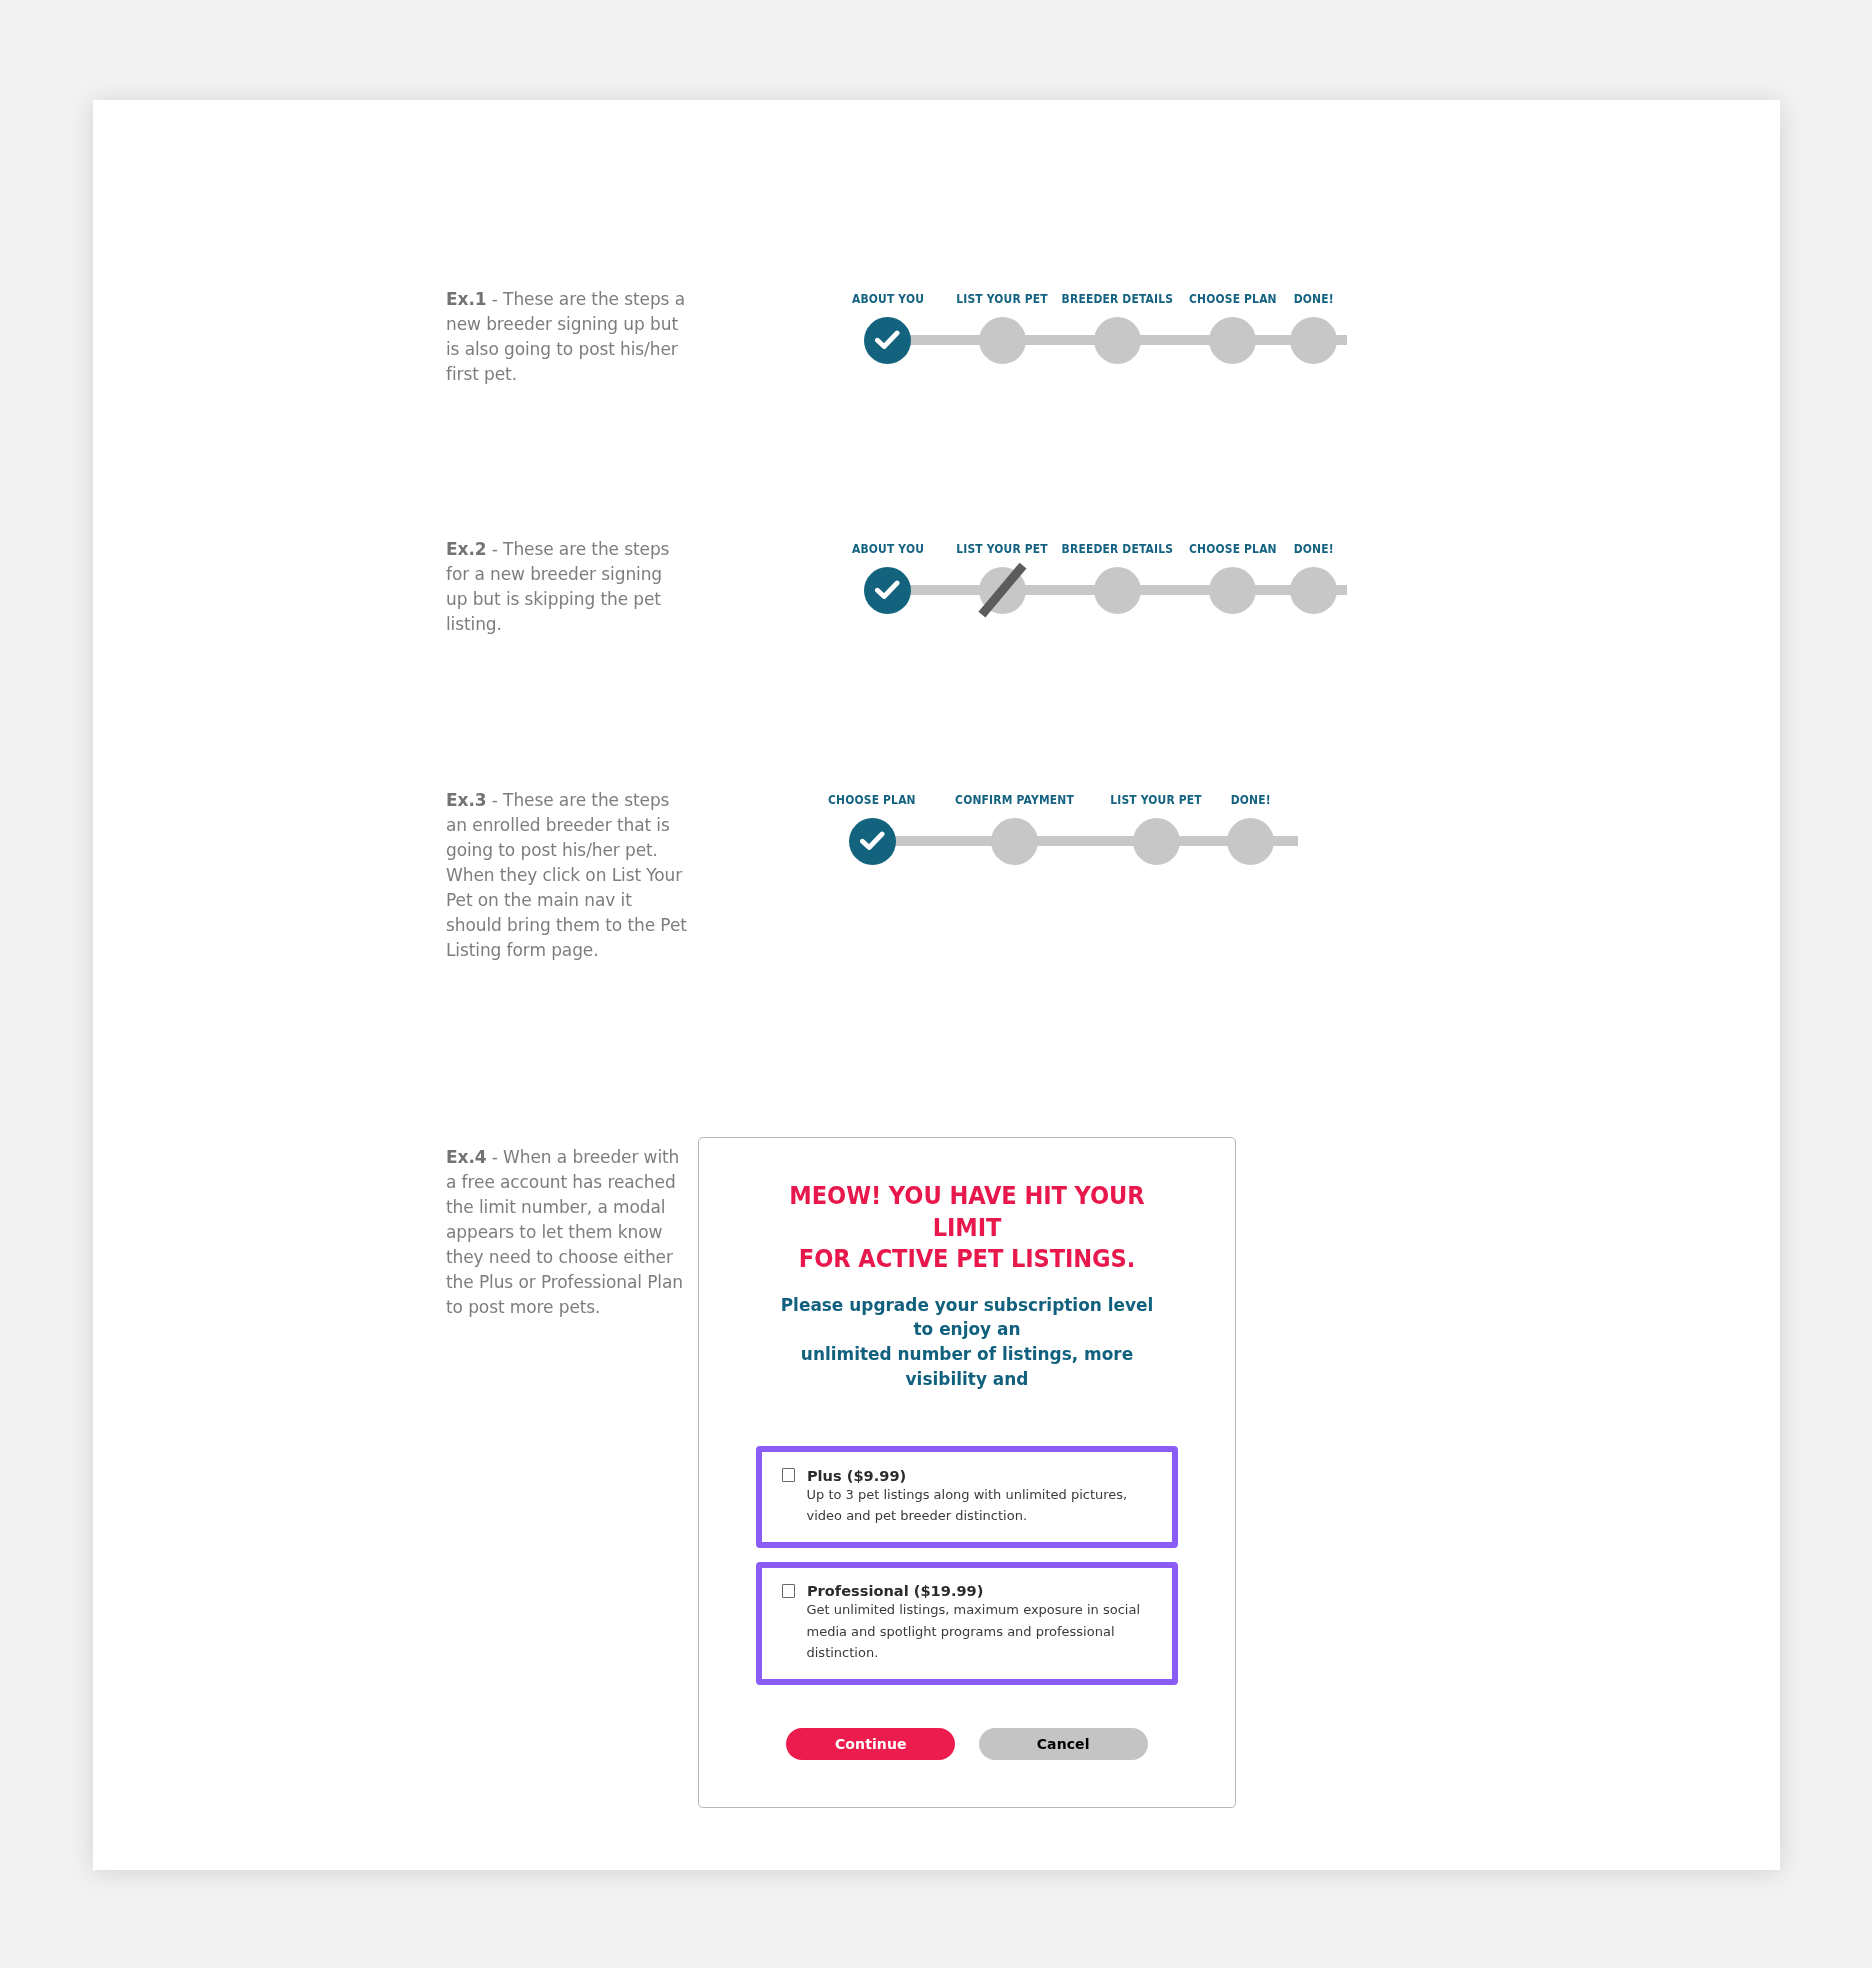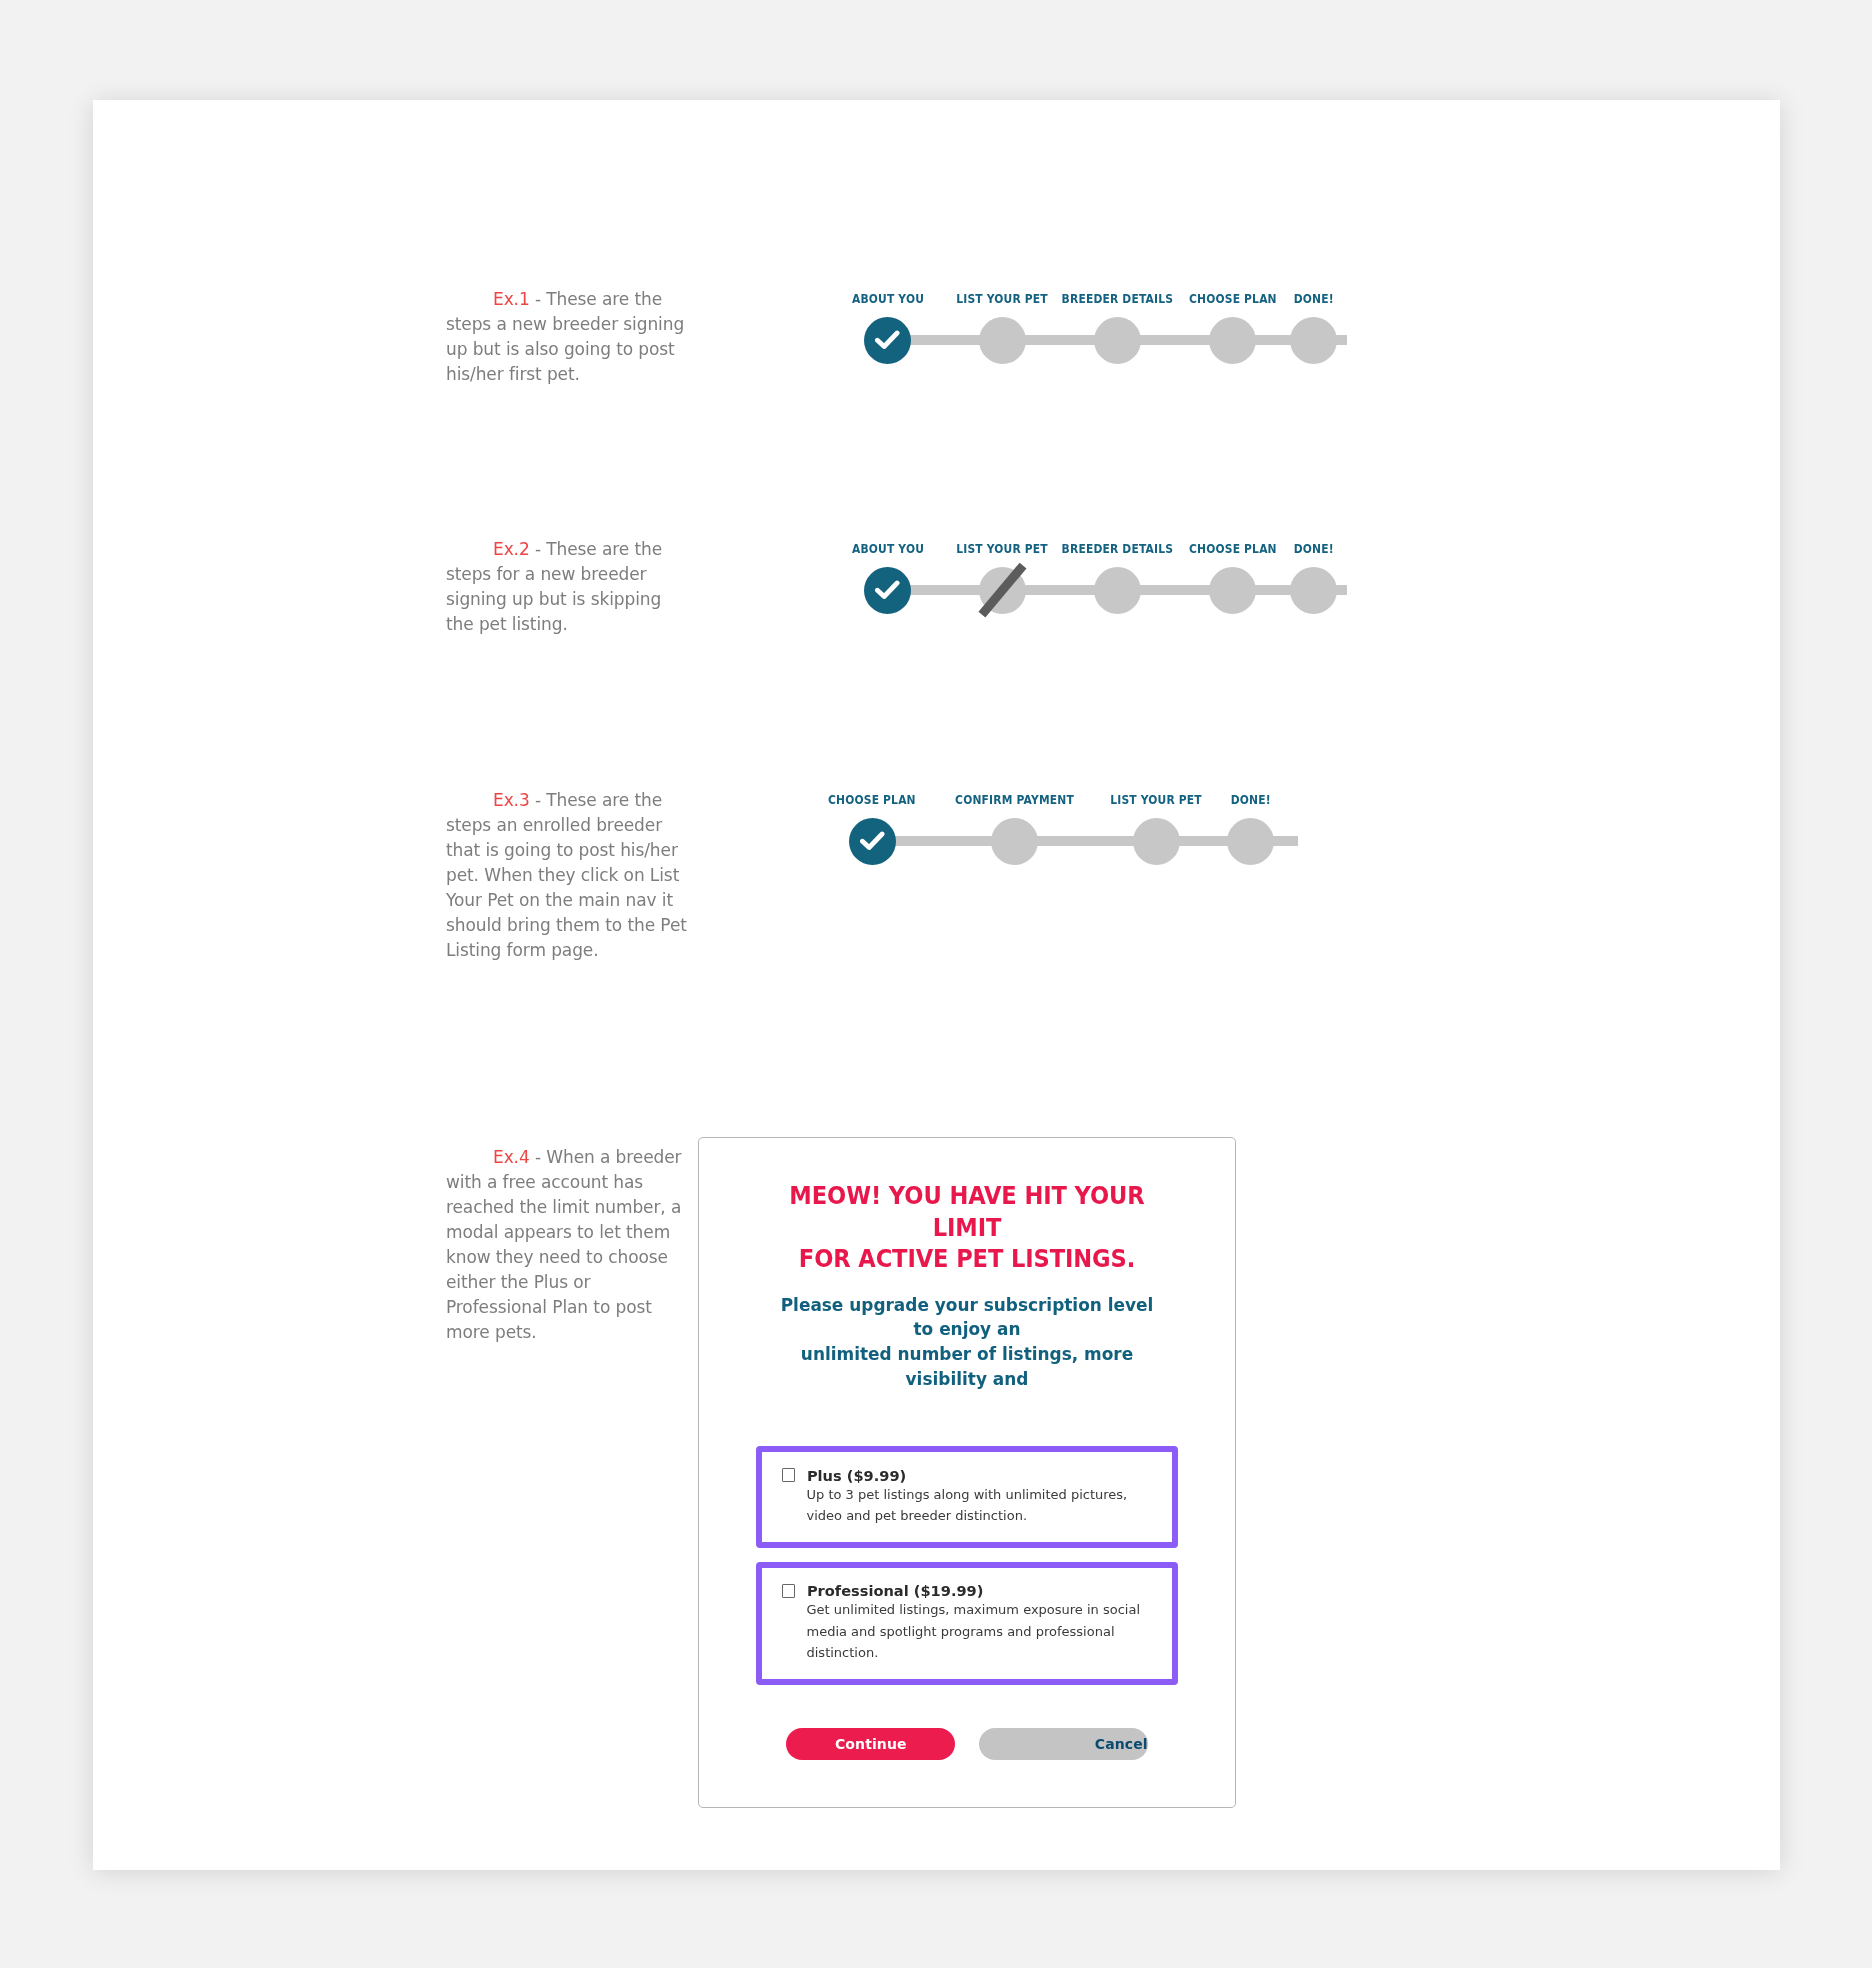--- a/index.html
+++ b/index.html
@@ -35,23 +35,22 @@
 
   .desc {
     width: 241px;
     font-size: 17px;
     line-height: 1.47;
     color: #7d7d7d;
     font-family: "DejaVu Sans", sans-serif;
     letter-spacing: -0.1px;
   }
   .desc .lead {
-    font-weight: normal;
-    color: #ef4444;
-    margin-left: 47px;
+    font-weight: bold;
+    color: #737373;
   }
 
   
   .stepper {
     position: relative;
   }
   .steps {
     display: flex;
     align-items: flex-start;
   }
@@ -198,21 +197,21 @@
     font-size: 14px;
     font-weight: bold;
     color: #ffffff;
     padding: 0;
     height: 32px;
     width: 169px;
     cursor: pointer;
     letter-spacing: 0.1px;
   }
   .btn-primary { background: #ed1c4e; }
-  .btn-secondary { background: #c4c4c4; color: #0c4a6e; text-align: right; }
+  .btn-secondary { background: #c4c4c4; color: #000000; }
 </style>
 </head>
 <body>
 
 <div class="canvas">
 
   <div class="example-row" style="left:353px; top:187px;">
     <div class="desc">
       <span class="lead">Ex.1</span><span> - These are the steps a new breeder signing up but is also going to post his/her first pet.</span>
     </div>

